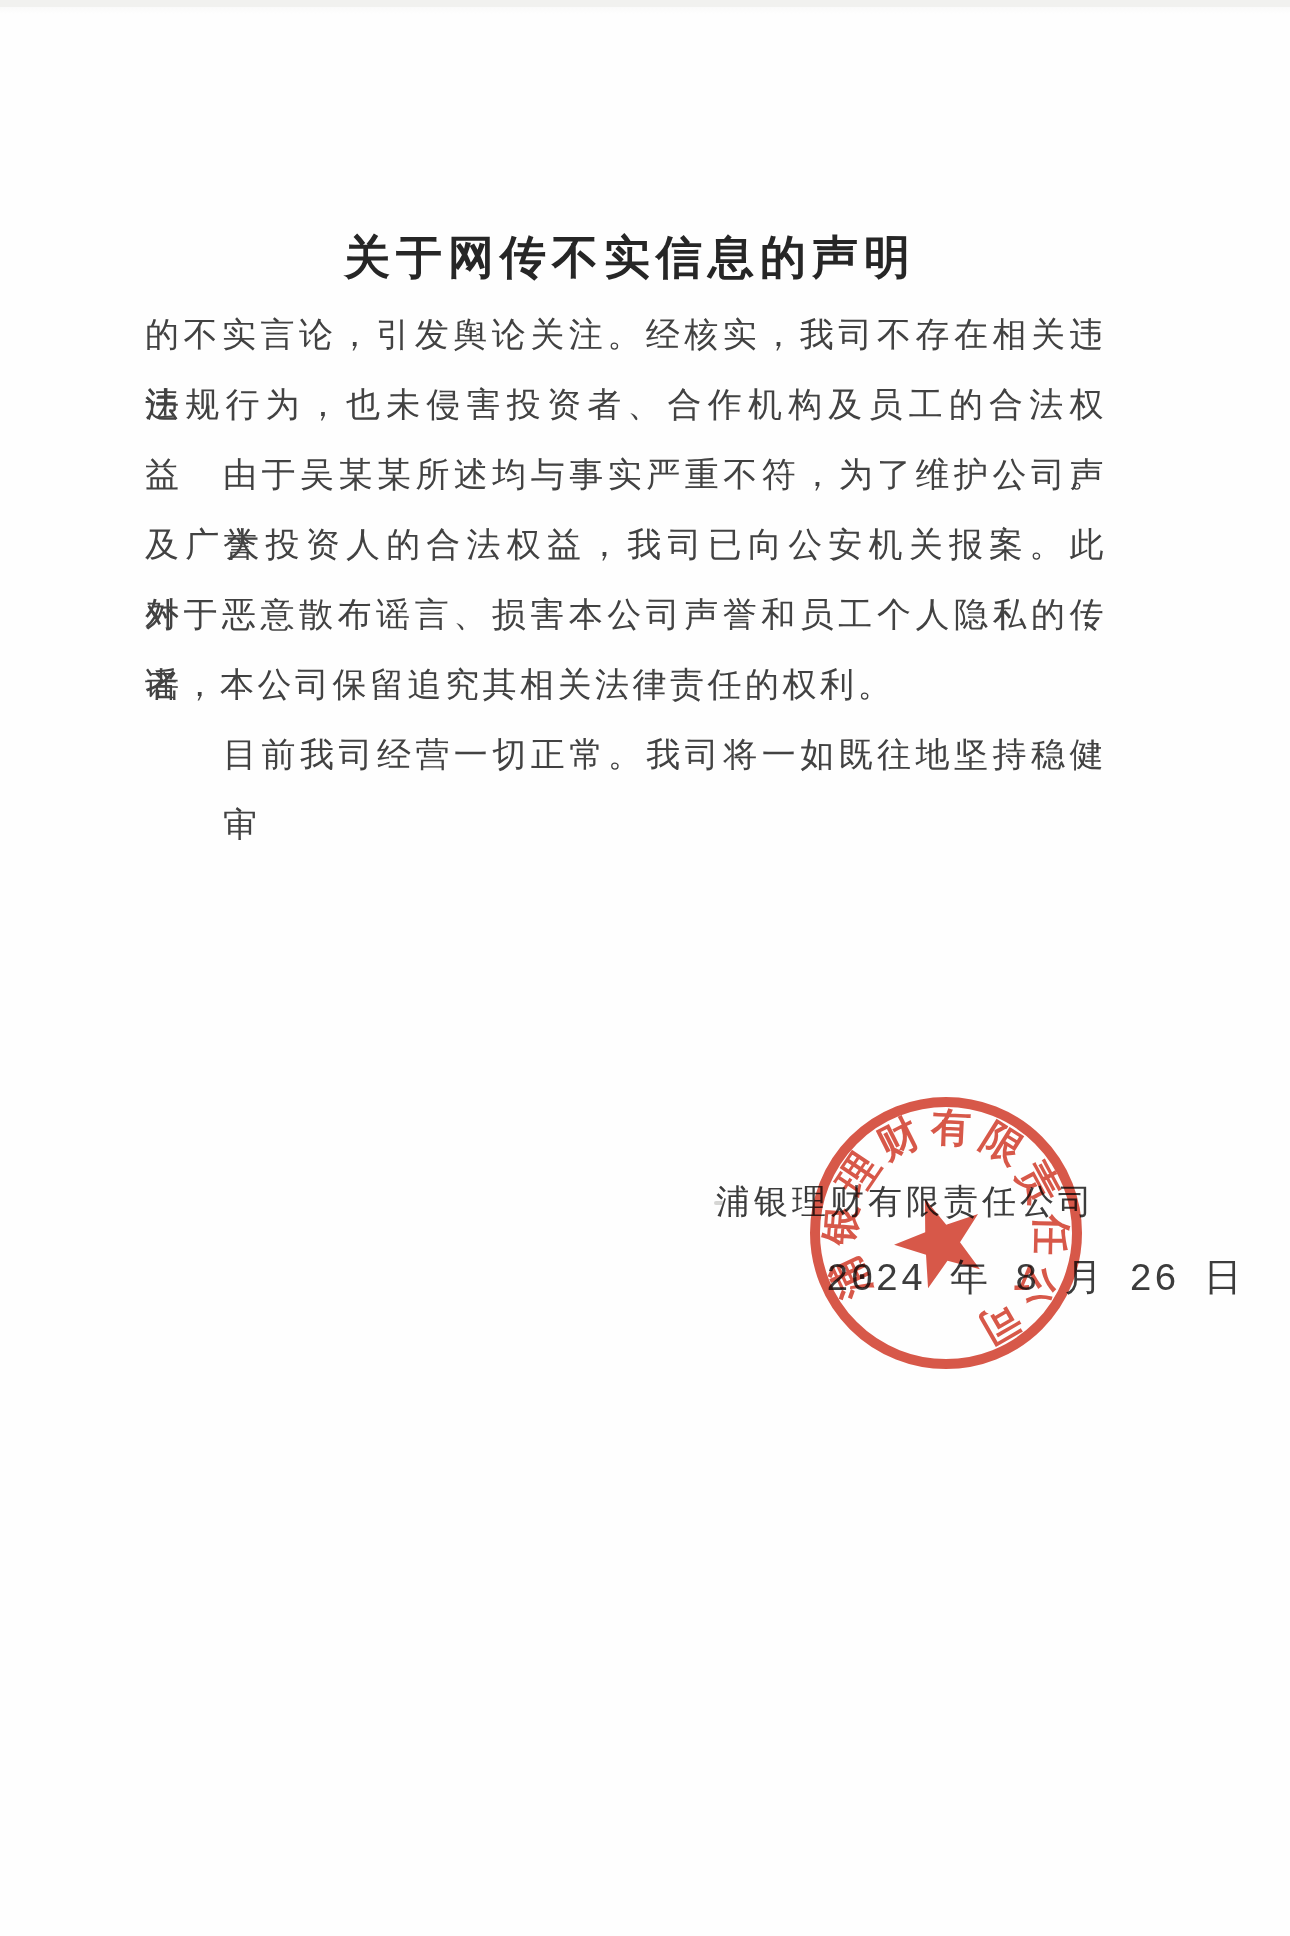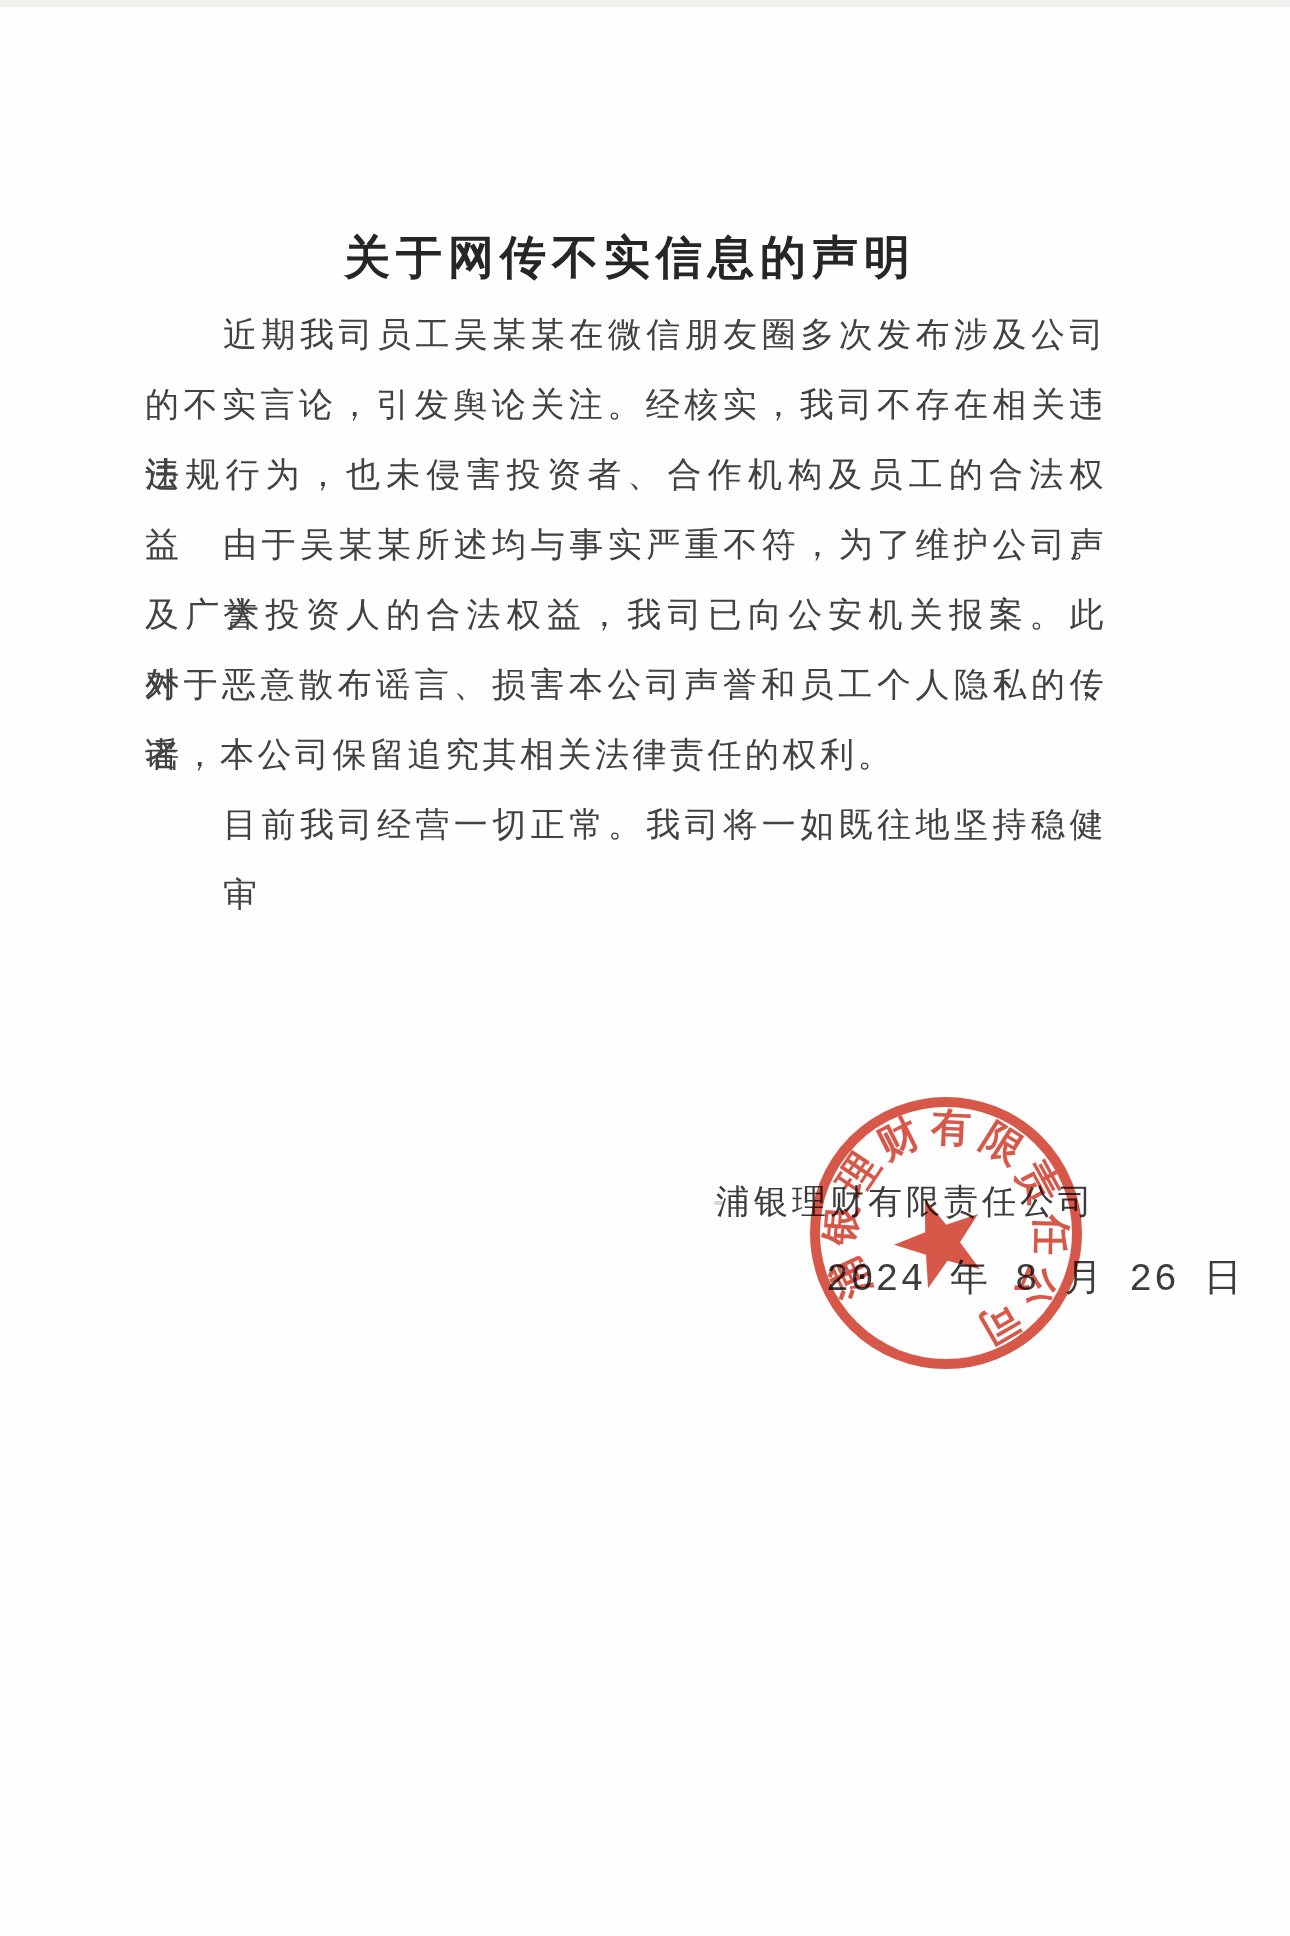--- a/index.html
+++ b/index.html
@@ -84,21 +84,20 @@
 </style>
 </head>
 <body>
 
 <div class="page">
   <div class="scan-edge"></div>
 
   <h1 class="doc-title">关于网传不实信息的声明</h1>
 
   <div class="body-text">
-    <div class="ln jl ind">近期我司员工吴某某在微信朋友圈多次发布涉及公司</div>
     <div class="ln jl">的不实言论，引发舆论关注。经核实，我司不存在相关违法</div>
     <div class="ln jl">违规行为，也未侵害投资者、合作机构及员工的合法权益。</div>
     <div class="ln jl ind">由于吴某某所述均与事实严重不符，为了维护公司声誉</div>
     <div class="ln jl">及广大投资人的合法权益，我司已向公安机关报案。此外，</div>
     <div class="ln jl">对于恶意散布谣言、损害本公司声誉和员工个人隐私的传谣</div>
     <div class="ln">者，本公司保留追究其相关法律责任的权利。</div>
     <div class="ln jl ind">目前我司经营一切正常。我司将一如既往地坚持稳健审</div>
   </div>
 
   <div class="sig-dash"></div>

